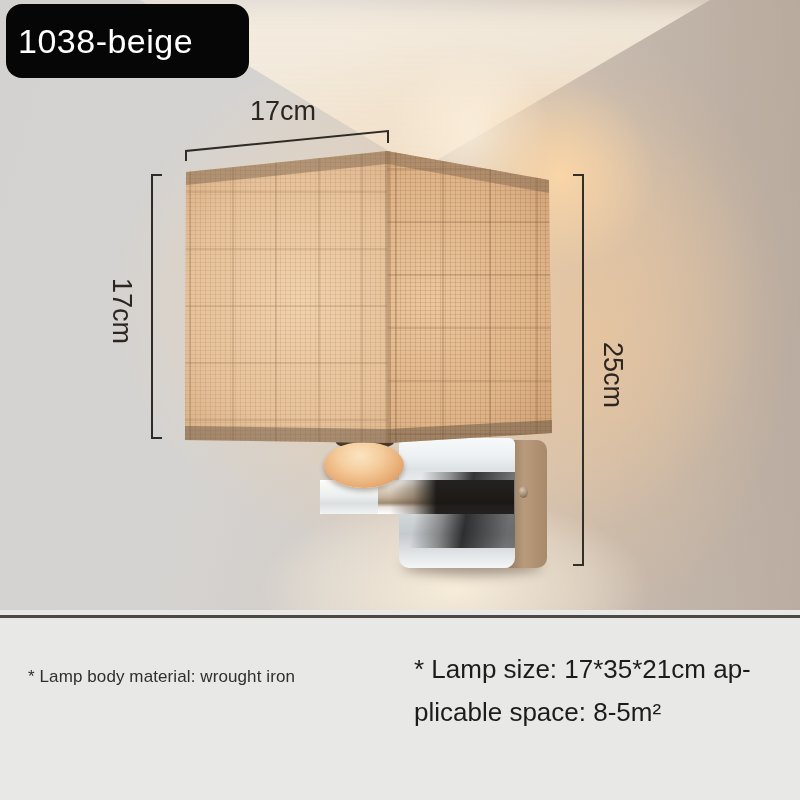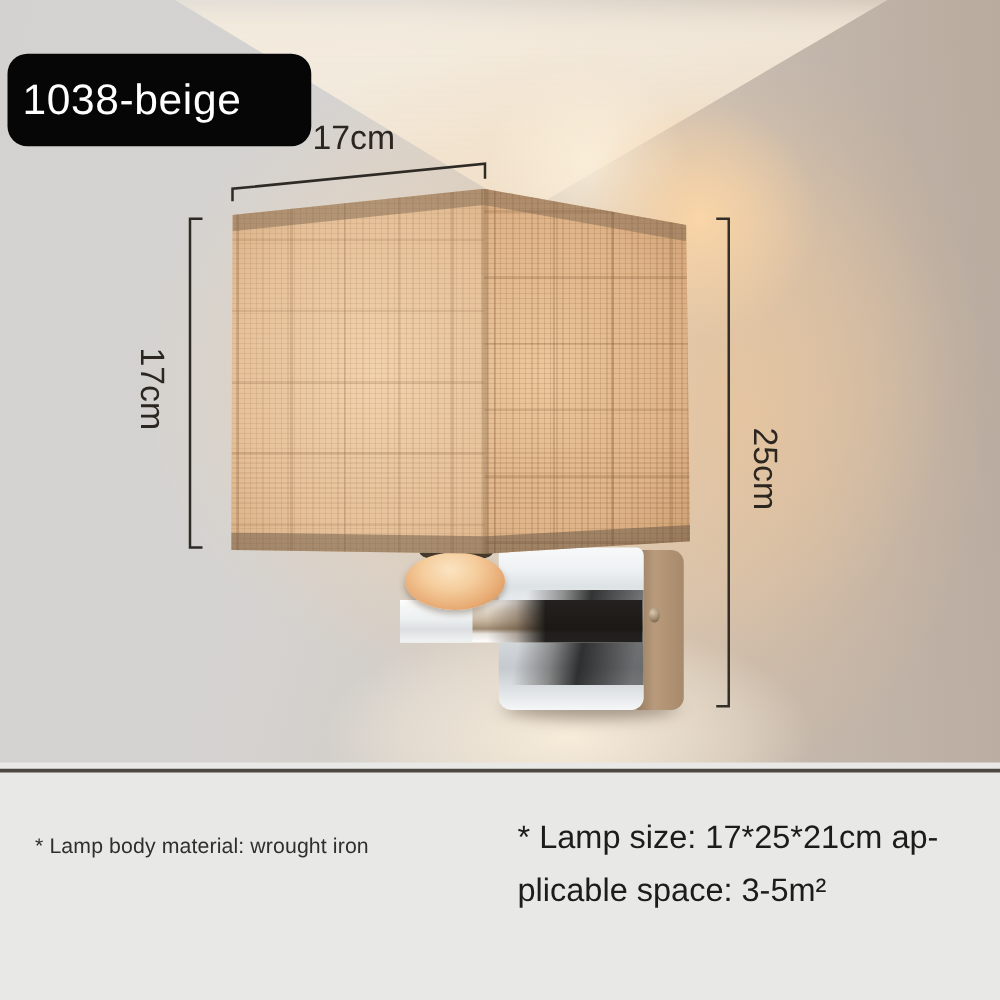--- a/index.html
+++ b/index.html
@@ -74,21 +74,21 @@
     background:rgba(128,96,64,0.32);}
 
   
   .dims{position:absolute;left:0;top:0;z-index:11;}
   .dim-label{position:absolute;z-index:12;font-size:27px;color:#2b2620;white-space:nowrap;}
   .dl-top{left:283px;top:111px;transform:translate(-50%,-50%);}
   .dl-left{left:121px;top:311px;transform:translate(-50%,-50%) rotate(90deg);}
   .dl-right{left:612px;top:375px;transform:translate(-50%,-50%) rotate(90deg);}
 
   .badge{position:absolute;left:6px;top:4px;width:243px;height:74px;z-index:20;
-    background:#060606;border-radius:16px;display:flex;align-items:center;padding-left:12px;box-sizing:border-box;margin-top:39px;}
+    background:#060606;border-radius:16px;display:flex;align-items:center;padding-left:12px;box-sizing:border-box;}
   .badge span{color:#ffffff;font-size:34px;letter-spacing:0.5px;}
 
   
   .separator{position:absolute;left:0;top:615px;width:800px;height:3px;background:#4e4842;z-index:15;}
   .panel{position:absolute;left:0;top:610px;width:800px;height:196px;background:#e8e8e6;z-index:14;}
   .spec-left{position:absolute;left:28px;top:46px;font-size:17px;line-height:41px;color:#2f2f2f;letter-spacing:0.1px;}
   .spec-right{position:absolute;left:414px;top:38px;font-size:26px;line-height:43px;color:#1c1c1c;}
 </style>
 </head>
 <body>
@@ -138,18 +138,18 @@
     </div>
   </div>
 
   <div class="separator"></div>
 
   <div class="panel">
     <div class="spec-left">
       <div>* Lamp body material: wrought iron</div>
     </div>
     <div class="spec-right">
-      <div>* Lamp size: 17*25*21cm ap-</div>
-      <div>plicable space: 3-5m²</div>
+      <div>* Lamp size: 17*35*21cm ap-</div>
+      <div>plicable space: 8-5m²</div>
     </div>
   </div>
 
 </div>
 
 </body></html>

